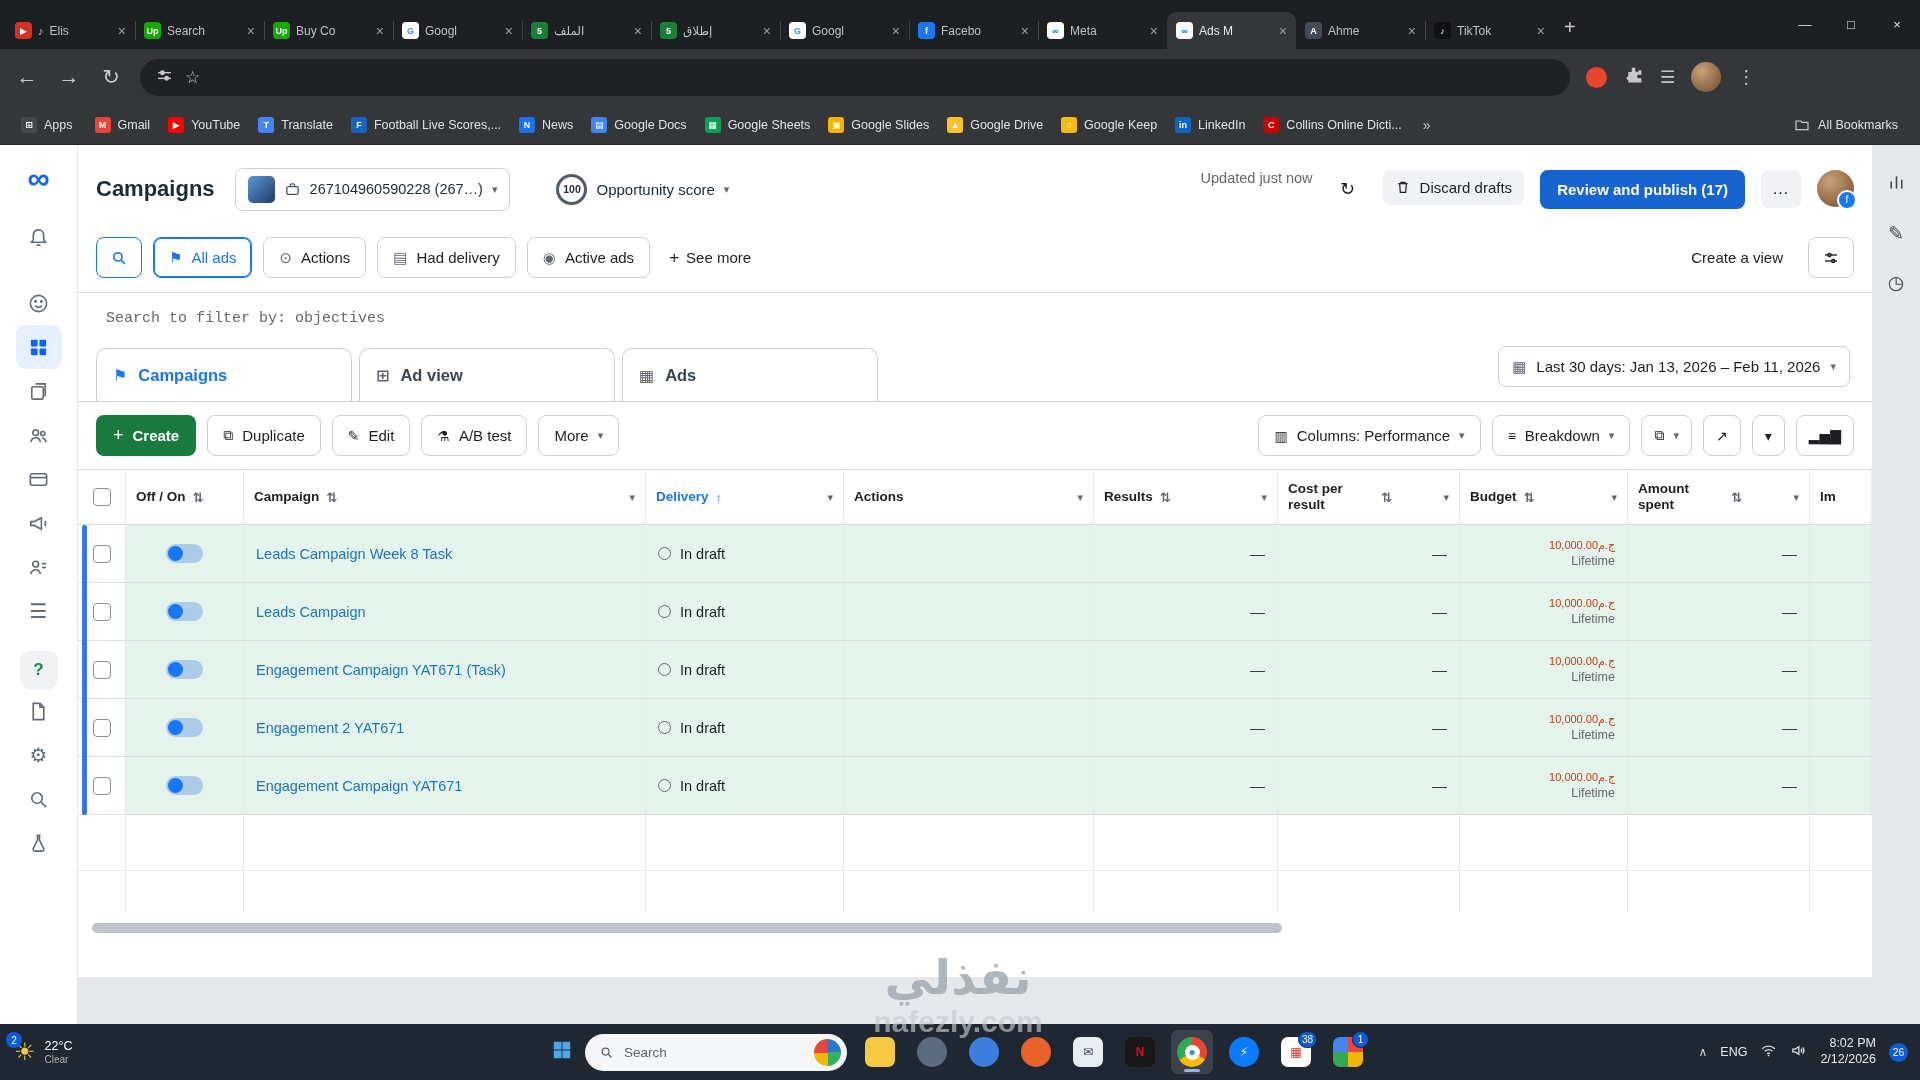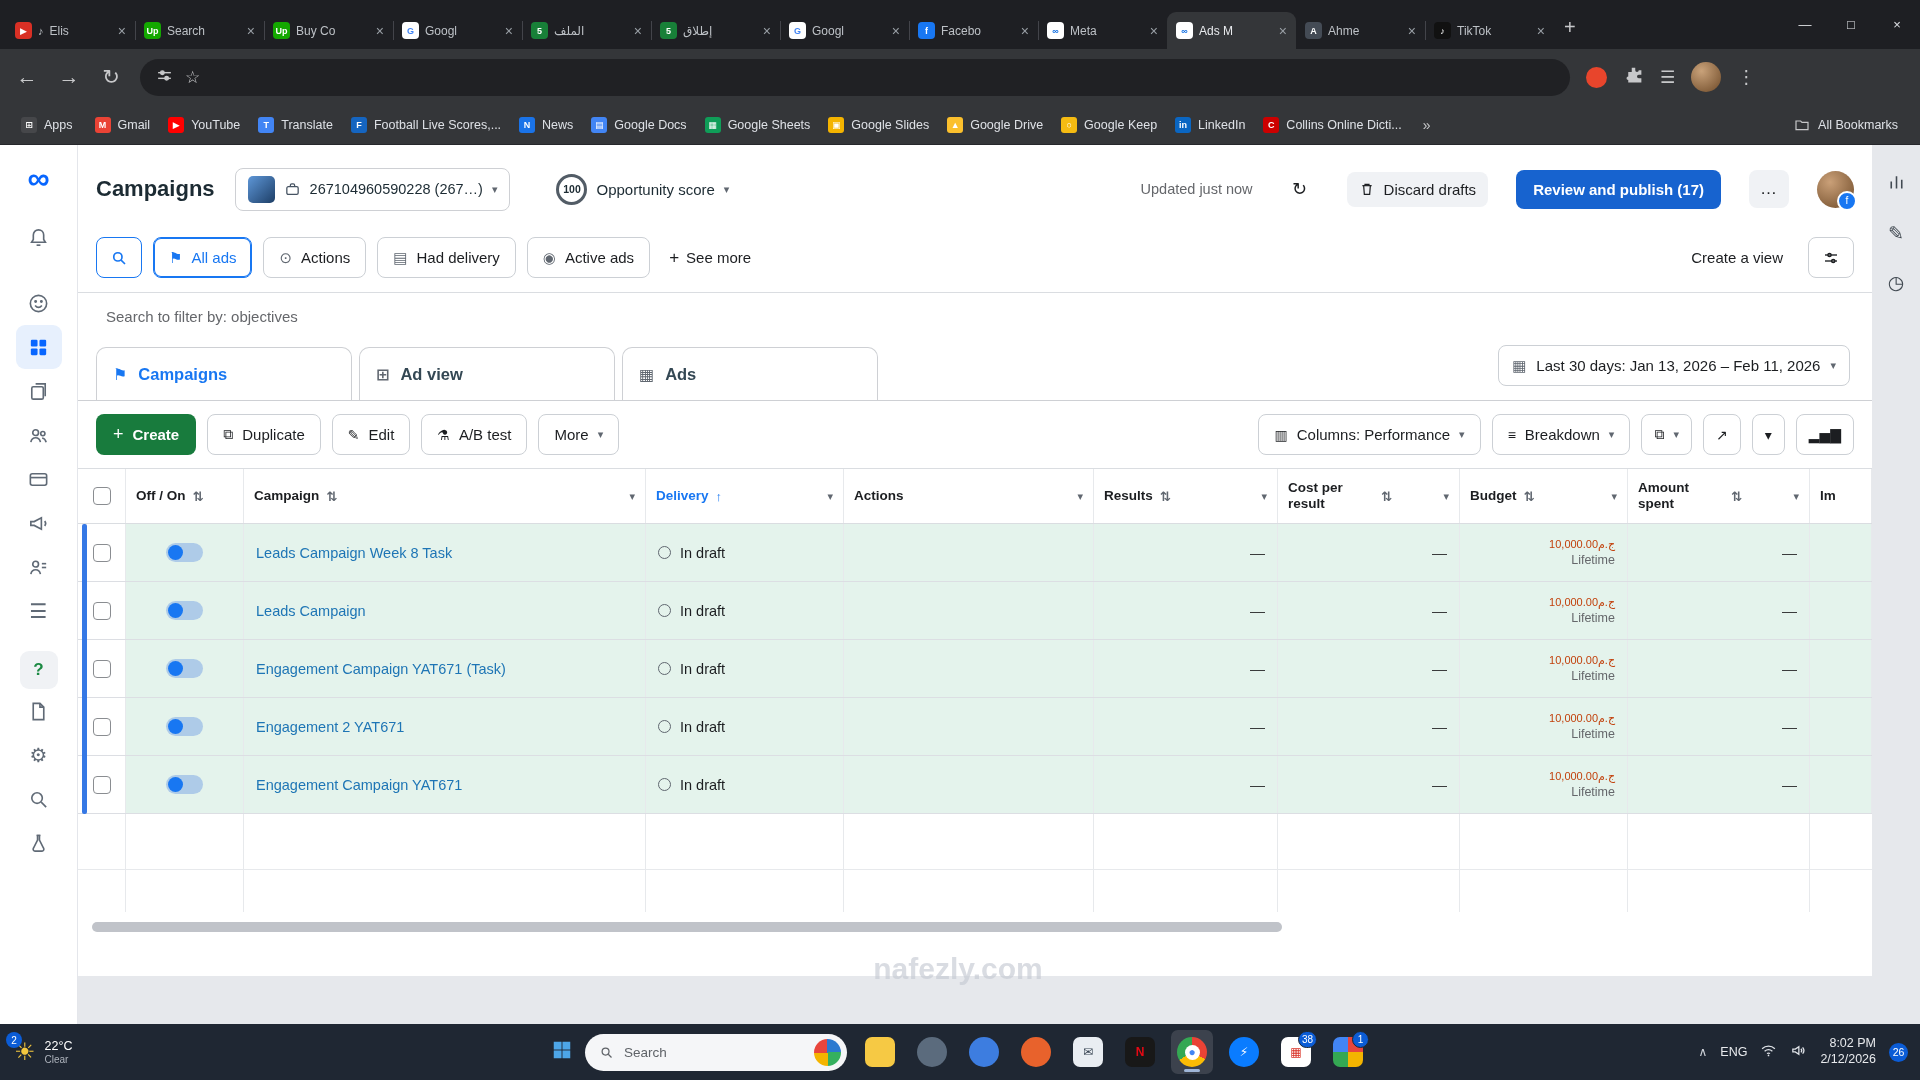--- a/index.html
+++ b/index.html
@@ -63,21 +63,21 @@
   .app-header{height:88px;display:flex;align-items:center;padding:0 18px;gap:20px}
   .h-title{font-size:22px;font-weight:bold;color:#1c2b33}
   .acct-chip{display:flex;align-items:center;gap:9px;border:1px solid #ced0d4;border-radius:8px;padding:7px 12px;background:#fff}
   .acct-img{width:27px;height:27px;border-radius:5px;background:linear-gradient(135deg,#5e97d8,#1d3e66);flex:none}
   .acct-chip svg{width:17px;height:17px;stroke:#465362;fill:none;stroke-width:1.8}
   .acct-num{font-size:14.5px;color:#1c2b33}
   .caret{color:#606770;font-size:11px}
   .opp-chip{display:flex;align-items:center;gap:9px;margin-left:26px}
   .opp-score{width:31px;height:31px;border-radius:50%;border:3px solid #525c66;display:flex;align-items:center;justify-content:center;font-size:10.5px;font-weight:bold;color:#1c2b33}
   .opp-label{font-size:15px;color:#1c2b33}
-  .h-right{margin-left:auto;display:flex;align-items:center;gap:28px}
+  .h-right{margin-left:auto;display:flex;align-items:flex-start;gap:16px}
   .updated{color:#65676b;font-size:14.5px}
   .icon-pill{width:38px;height:38px;border-radius:8px;display:flex;align-items:center;justify-content:center;color:#1c1e21;font-size:18px;background:#fff}
   .discard{display:flex;align-items:center;gap:9px;font-size:15px;color:#1c1e21;padding:9px 12px;border-radius:8px;background:#f0f2f5}
   .discard svg{width:16px;height:16px;stroke:#1c1e21;fill:none;stroke-width:1.8}
   .publish{background:#1763cf;color:#fff;font-size:15px;font-weight:600;padding:11px 17px;border-radius:8px}
   .more-pill{width:40px;height:38px;border-radius:8px;background:#f0f2f5;display:flex;align-items:center;justify-content:center;font-size:17px;color:#1c1e21;letter-spacing:1px}
   .h-avatar{width:37px;height:37px;border-radius:50%;background:radial-gradient(circle at 35% 30%,#caa078,#6e4a28);position:relative;flex:none}
   .h-avatar::after{content:"f";position:absolute;right:-3px;bottom:-3px;width:16px;height:16px;border-radius:50%;background:#1877f2;color:#fff;font-size:10px;display:flex;align-items:center;justify-content:center;border:2px solid #fff}
 
   .filter-row{display:flex;align-items:center;gap:11px;padding:4px 18px 14px}
@@ -87,21 +87,21 @@
   .chip.searchchip svg{width:18px;height:18px;stroke:#1877f2;fill:none;stroke-width:2.2}
   .chip.selected{color:#1877f2;border-color:#1877f2;box-shadow:inset 0 0 0 1px #1877f2}
   .chip.selected .cicon{color:#1877f2}
   .seemore{display:flex;align-items:center;gap:7px;font-size:15px;color:#1c1e21;padding:0 8px}
   .seemore b{font-size:17px;font-weight:normal}
   .createview{margin-left:auto;font-size:15px;color:#1c1e21;padding:0 14px}
   .chip.icononly{width:46px;justify-content:center;padding:0}
   .chip.icononly svg{width:18px;height:18px;stroke:#1c1e21;fill:none;stroke-width:1.8}
 
   .search-row{border-top:1px solid #dadde1;padding:15px 18px 11px 28px}
-  .search-row input{border:none;outline:none;width:100%;font-size:15px;color:#1c1e21;font-family:Liberation Sans, sans-serif;background:transparent}
+  .search-row input{border:none;outline:none;width:100%;font-size:15px;color:#1c1e21;font-family:Liberation Mono, monospace;background:transparent}
   .search-row input::placeholder{color:#65676b}
 
   .level-tabs{display:flex;align-items:flex-end;gap:7px;padding:10px 18px 0;border-bottom:1px solid #ced0d4;position:relative}
   .ltab{width:256px;height:53px;border:1px solid #ced0d4;border-bottom:none;border-radius:10px 10px 0 0;display:flex;align-items:center;gap:11px;padding:0 16px;font-size:16.5px;font-weight:600;color:#344854;background:#fff}
   .ltab .lticon{color:#606770;font-size:16px}
   .ltab.active{color:#1877f2}
   .ltab.active .lticon{color:#1877f2}
   .datechip{position:absolute;right:22px;top:8px;height:41px;border:1px solid #ccd0d5;border-radius:8px;background:#fff;display:flex;align-items:center;gap:10px;padding:0 13px;font-size:15px;color:#1c1e21}
   .datechip .cicon{color:#606770;font-size:15px}
 
@@ -1021,15 +1021,16 @@
       </span>
       <span class="clock">
         <span>8:02 PM</span>
         <span>2/12/2026</span>
       </span>
       <span class="notif-badge">26</span>
     </div>
   </div>
 
   <div class="wm">
+    <div class="wm-ar">نفذلي</div>
     <div class="wm-en">nafezly.com</div>
   </div>
 </div>
 
 </body></html>

